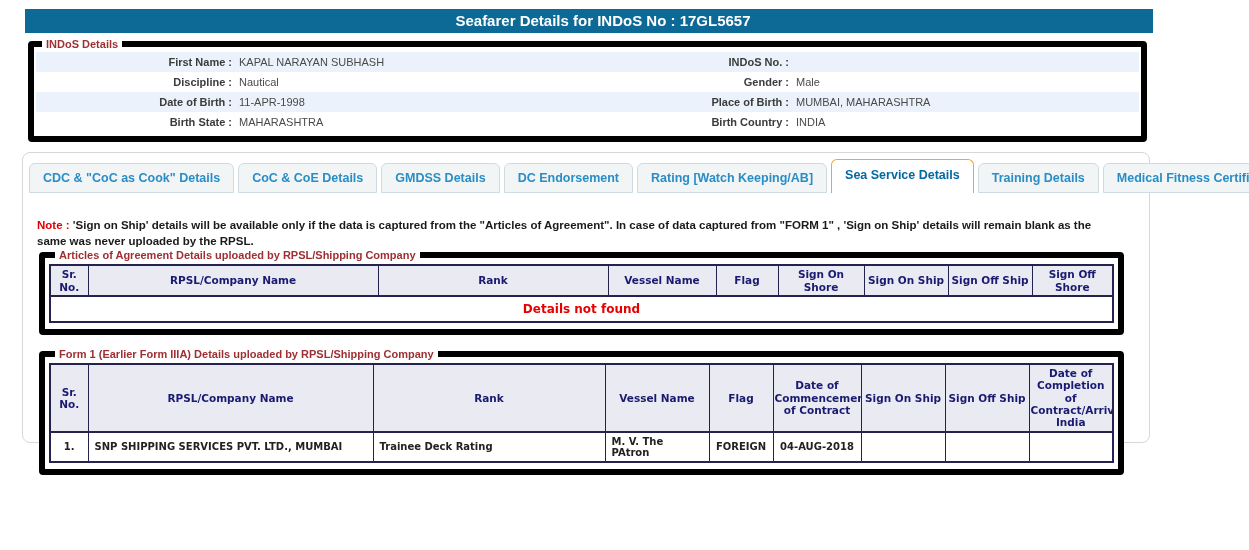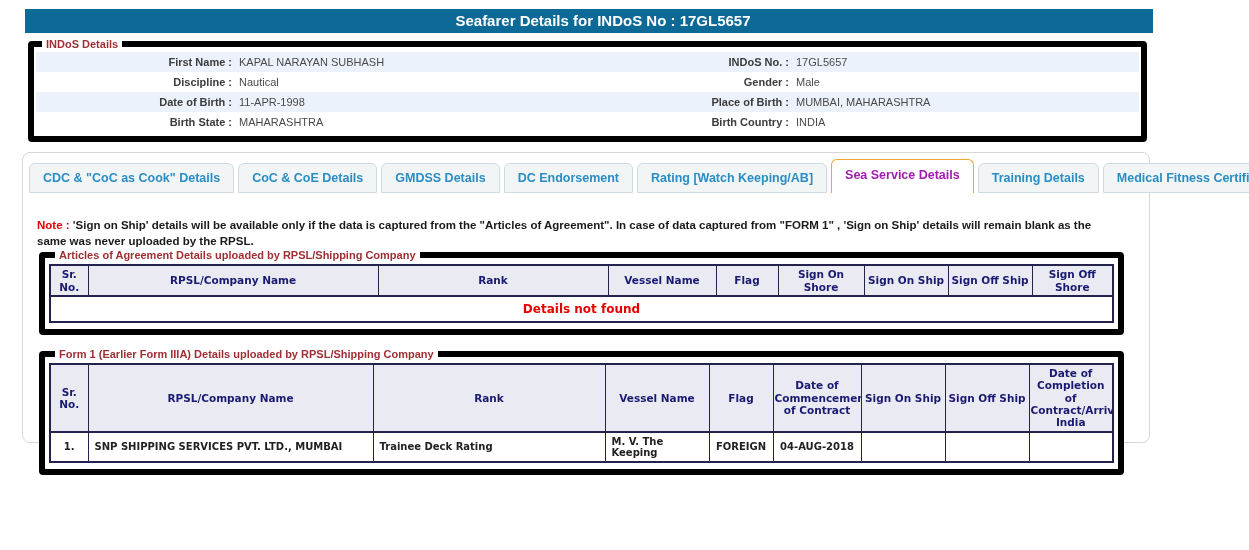--- a/index.html
+++ b/index.html
@@ -22,21 +22,21 @@
   .indos-value { font-size:11px; color:#4a4a4a; text-align:left; }
 
   
   .tabpanel { position:absolute; left:22px; top:152px; width:1128px; height:291px;
     border:1px solid #d7d7d7; border-radius:8px; background:#fff; padding:6px 0 0 6px; }
   .tabs { display:flex; align-items:flex-end; gap:4px; height:34px; }
   .tab { height:30px; line-height:28px; padding:0 13px; background:#f2f5f6;
     border:1px solid #cfdbe1; border-radius:6px 6px 0 0; color:#2a8dc5;
     font-size:12.5px; font-weight:bold; white-space:nowrap; cursor:pointer; }
   .tab.active { height:34px; line-height:30px; background:#fff; border:1px solid #f0a52e;
-    border-bottom:none; color:#a21caf; }
+    border-bottom:none; color:#0369a1; }
 
   
   .note { margin:24px 60px 0 8px; width:1070px; font-size:11.5px; font-weight:bold;
     color:#1a1a1a; line-height:1.4; }
   .note-prefix { color:#e00000; }
 
   
   .tbl-fs { margin-left:10px; margin-top:0; width:1074px; padding:3px 4px 6px 4px; }
   .tbl-fs + .tbl-fs { margin-top:13px; }
   table { border-collapse:collapse; border:2px solid #23234e; table-layout:fixed;
@@ -67,21 +67,20 @@
 <div class="page">
 
   <div class="titlebar">Seafarer Details for INDoS No : 17GL5657</div>
 
   <fieldset class="indos-fs">
     <legend>INDoS Details</legend>
     <div class="indos-row alt">
       <span class="indos-label">First Name :</span>
       <span class="indos-value">KAPAL NARAYAN SUBHASH</span>
       <span class="indos-label">INDoS No. :</span>
-      <span class="indos-value">17GL5657</span>
     </div>
     <div class="indos-row">
       <span class="indos-label">Discipline :</span>
       <span class="indos-value">Nautical</span>
       <span class="indos-label">Gender :</span>
       <span class="indos-value">Male</span>
     </div>
     <div class="indos-row alt">
       <span class="indos-label">Date of Birth :</span>
       <span class="indos-value">11-APR-1998</span>
@@ -170,21 +169,21 @@
             <th>Sign On Ship</th>
             <th>Sign Off Ship</th>
             <th>Date of Completion of Contract/Arriving India</th>
           </tr>
         </thead>
         <tbody>
           <tr>
             <td class="c">1.</td>
             <td>SNP SHIPPING SERVICES PVT. LTD., MUMBAI</td>
             <td>Trainee Deck Rating</td>
-            <td>M. V. The Keeping</td>
+            <td>M. V. The PAtron</td>
             <td class="c">FOREIGN</td>
             <td class="c">04-AUG-2018</td>
             <td class="c"></td>
             <td class="c"></td>
             <td class="c"></td>
           </tr>
         </tbody>
       </table>
     </fieldset>
   </div>

